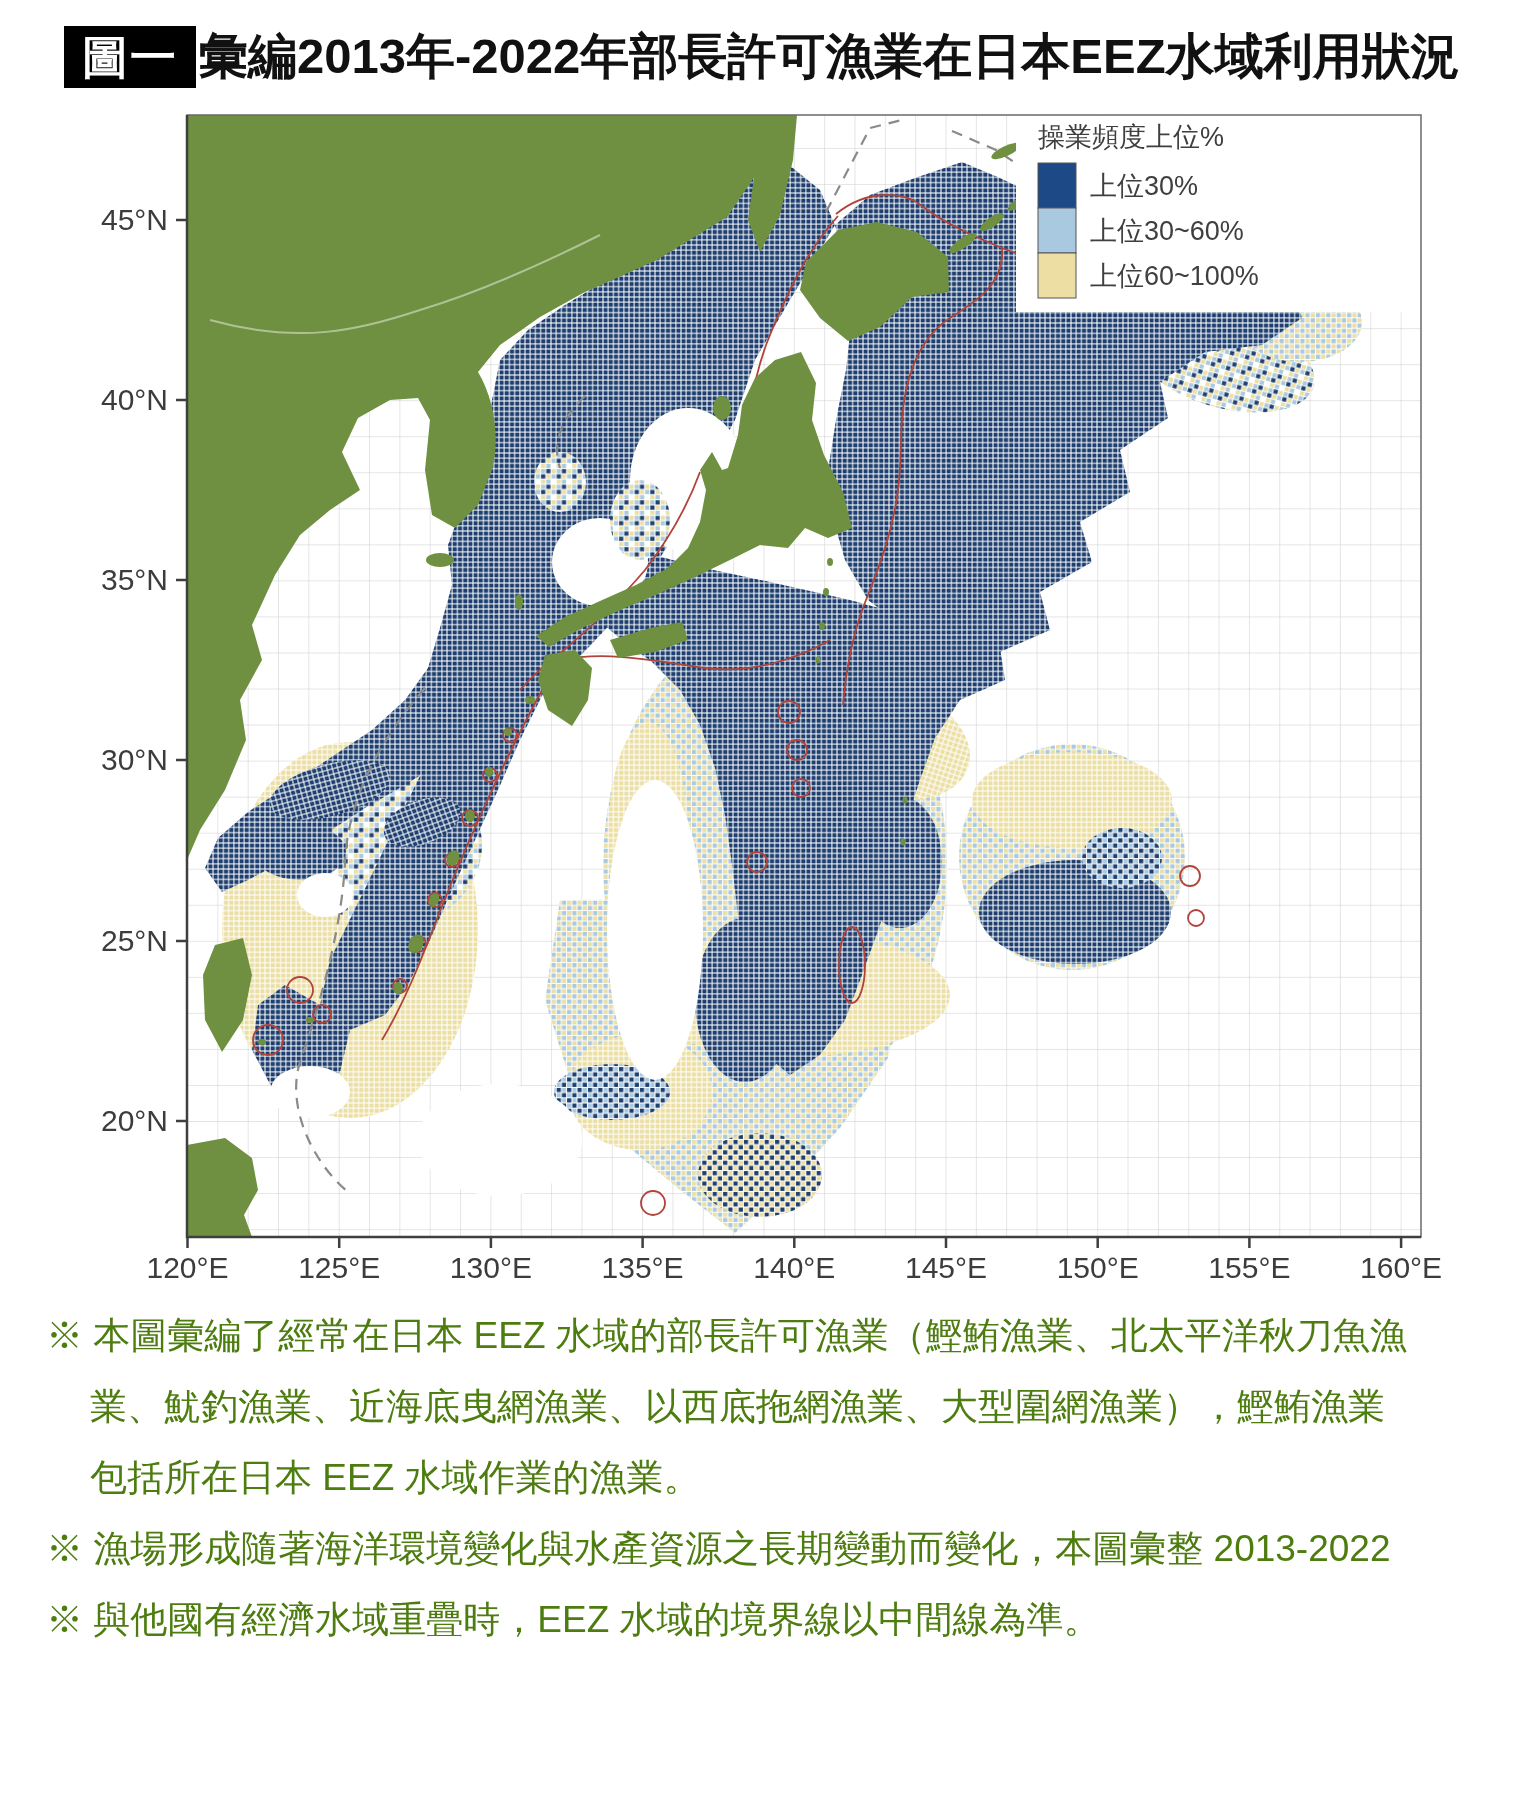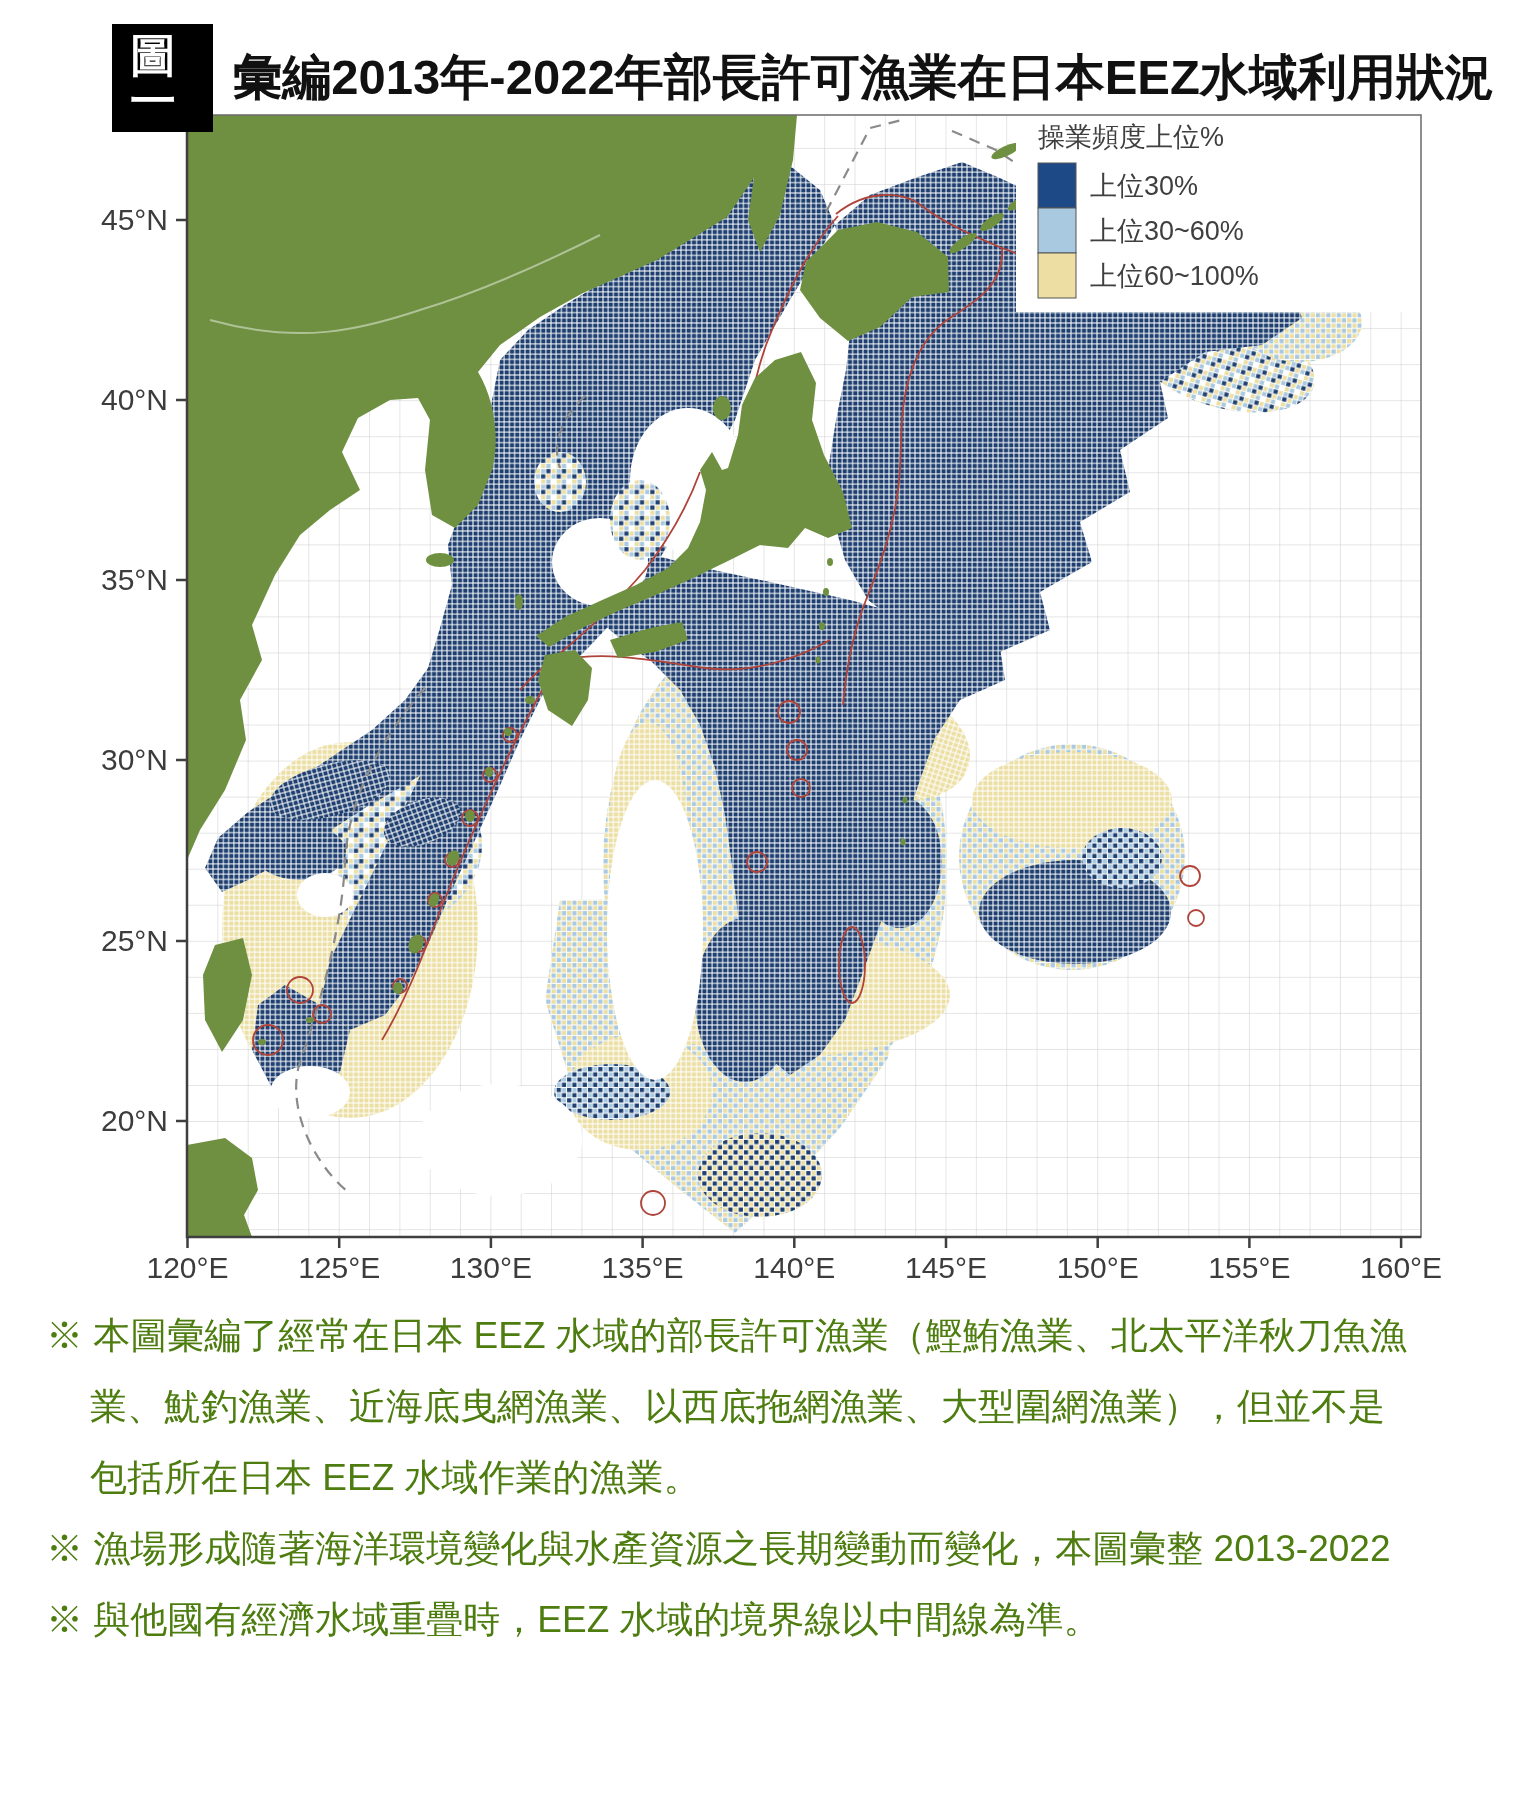--- a/index.html
+++ b/index.html
@@ -1,17 +1,17 @@
 <!DOCTYPE html>
 <html><head>
 <meta charset="utf-8">
 <style>
   html,body{margin:0;padding:0;background:#ffffff;}
   body{width:1524px;height:1794px;position:relative;font-family:"Liberation Sans",sans-serif;}
-  .titlebar{position:absolute;top:24px;left:64px;right:30px;display:flex;align-items:center;gap:20px;margin-left:48px;}
+  .titlebar{position:absolute;top:24px;left:64px;right:30px;display:flex;align-items:center;gap:3px;}
   .fig-tag{background:#000;color:#fff;font-weight:bold;font-size:46px;padding:8px 18px;line-height:1;letter-spacing:2px;}
   .fig-title{font-weight:bold;font-size:49px;color:#111;white-space:nowrap;letter-spacing:0px;}
   .mapwrap{position:absolute;top:0;left:0;width:1524px;height:1300px;}
   .notes{position:absolute;top:1300px;left:46px;width:1440px;font-size:37px;color:#4d7c0f;}
   .note-line{line-height:71px;white-space:nowrap;}
   .note-line.cont{padding-left:44px;}
   svg text{font-family:"Liberation Sans",sans-serif;}
 </style>
 </head>
 <body>
@@ -257,17 +257,17 @@
 </svg>
 </div>
 
 <div class="titlebar">
   <div class="fig-tag">圖一</div>
   <div class="fig-title">彙編2013年-2022年部長許可漁業在日本EEZ水域利用狀況</div>
 </div>
 
 <div class="notes">
   <div class="note-line">※ 本圖彙編了經常在日本 EEZ 水域的部長許可漁業（鰹鮪漁業、北太平洋秋刀魚漁</div>
-  <div class="note-line cont">業、魷釣漁業、近海底曳網漁業、以西底拖網漁業、大型圍網漁業），但並不是</div>
+  <div class="note-line cont">業、魷釣漁業、近海底曳網漁業、以西底拖網漁業、大型圍網漁業），鰹鮪漁業</div>
   <div class="note-line cont">包括所在日本 EEZ 水域作業的漁業。</div>
   <div class="note-line">※ 漁場形成隨著海洋環境變化與水產資源之長期變動而變化，本圖彙整 2013-2022</div>
   <div class="note-line">※ 與他國有經濟水域重疊時，EEZ 水域的境界線以中間線為準。</div>
 </div>
 
 </body></html>

